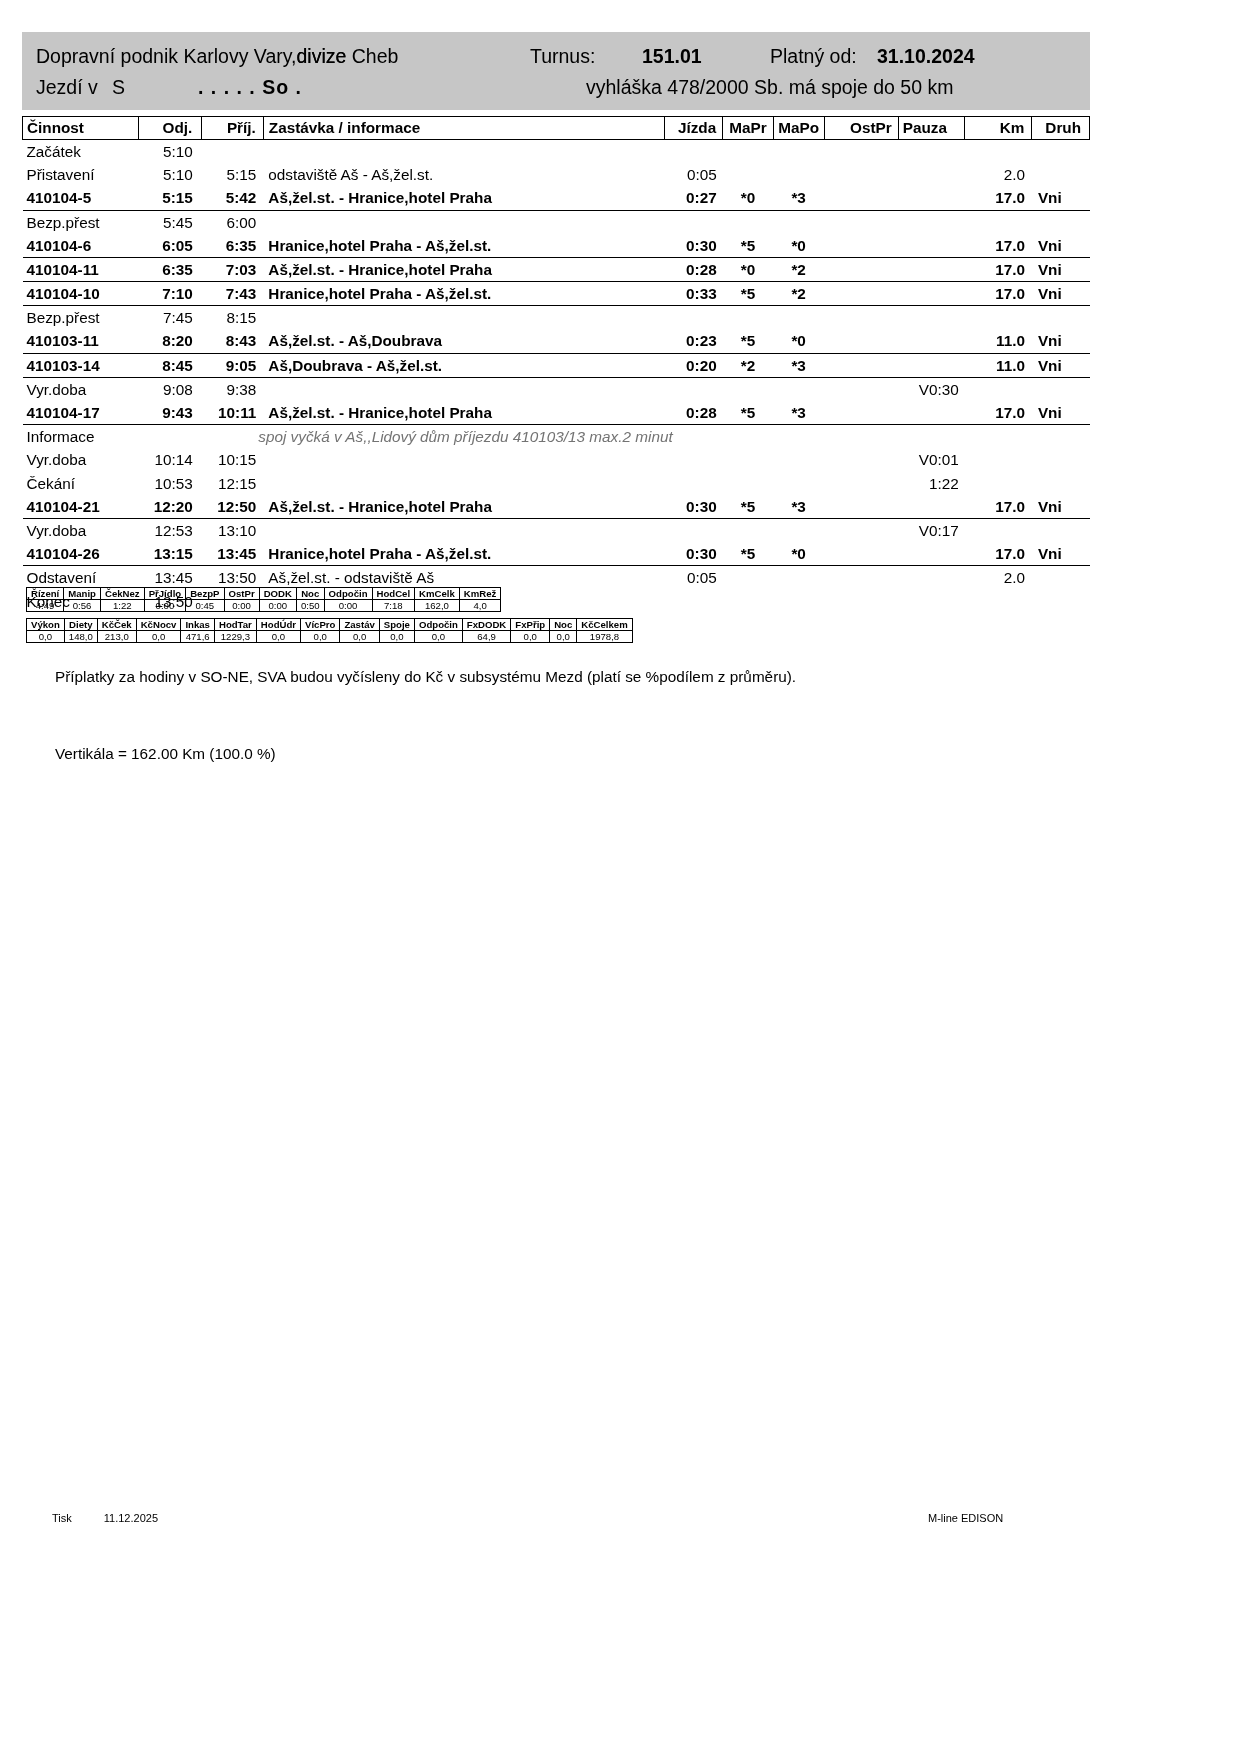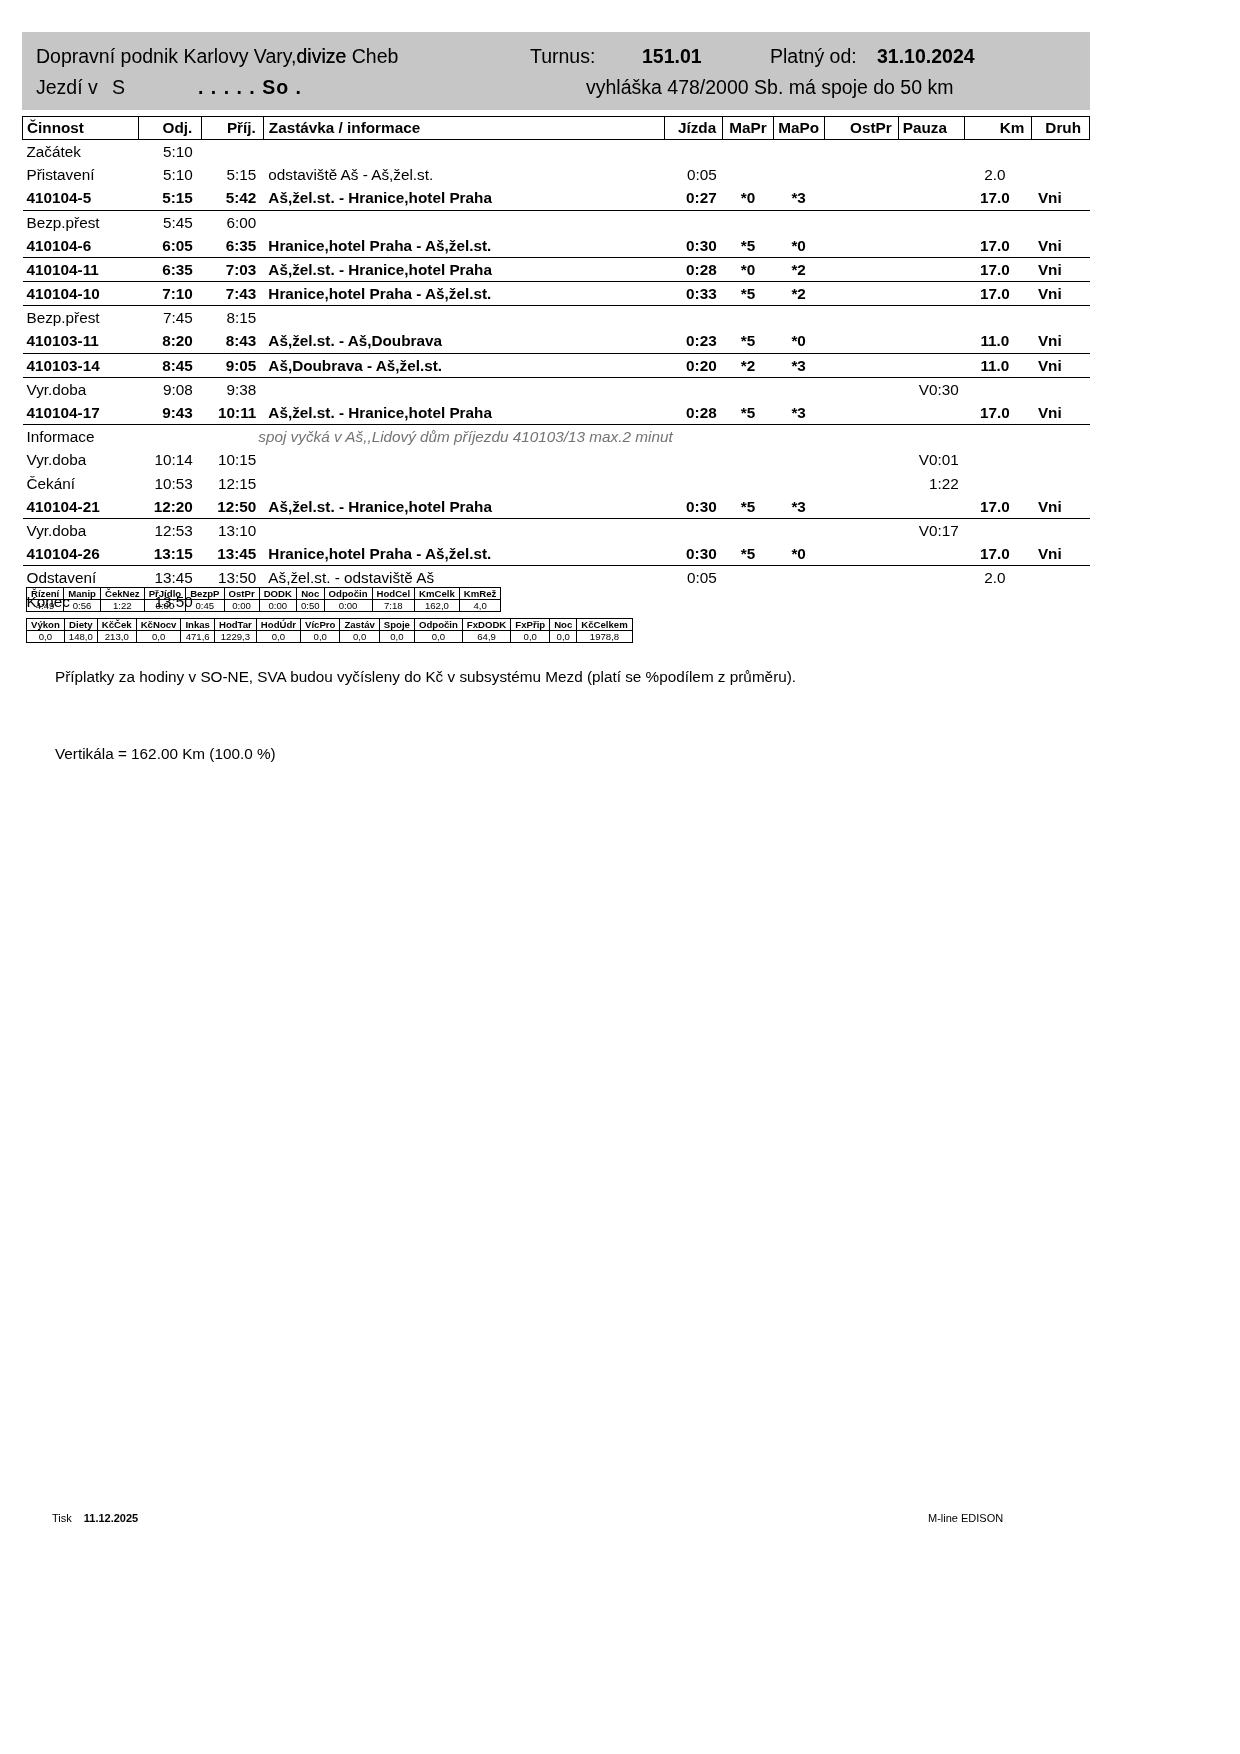--- a/index.html
+++ b/index.html
@@ -127,21 +127,21 @@
 
   .c-cin   { width: 112px; text-align: left;  padding-left: 4px !important; }
   .c-odj   { width: 54px;  text-align: right; padding-right: 9px !important; }
   .c-prij  { width: 54px;  text-align: right; padding-right: 7px !important; }
   .c-zast  { width: 404px; text-align: left;  padding-left: 5px !important; }
   .c-jizda { width: 52px;  text-align: right; padding-right: 6px !important; }
   .c-mapr  { width: 50px;  text-align: center; }
   .c-mapo  { width: 50px;  text-align: center; }
   .c-ostpr { width: 68px;  text-align: right; padding-right: 6px !important; }
   .c-pauza { width: 56px;  text-align: right; padding-right: 6px !important; }
-  .c-km    { width: 60px;  text-align: center; padding-right: 7px !important; }
+  .c-km    { width: 60px;  text-align: right; padding-right: 7px !important; }
   .c-druh  { width: 52px;  text-align: left;  padding-left: 6px !important; }
 
   thead .c-cin   { text-align: left; }
   thead .c-odj   { text-align: right; }
   thead .c-prij  { text-align: right; }
   thead .c-zast  { text-align: left; }
   thead .c-jizda { text-align: right; }
   thead .c-mapr, thead .c-mapo { text-align: center; }
   thead .c-ostpr { text-align: right; }
   thead .c-pauza { text-align: left; padding-left: 4px !important; }
@@ -210,21 +210,21 @@
     white-space: nowrap;
   }
 
   
   .footer-left {
     position: absolute;
     left: 52px;
     top: 1512px;
     font-size: 11px;
   }
-  .footer-left .f-date { margin-left: 12px; font-weight: bold; }
+  .footer-left .f-date { margin-left: 32px; }
   .footer-right {
     position: absolute;
     left: 928px;
     top: 1512px;
     font-size: 11px;
   }
 </style>
 </head>
 <body>
 

